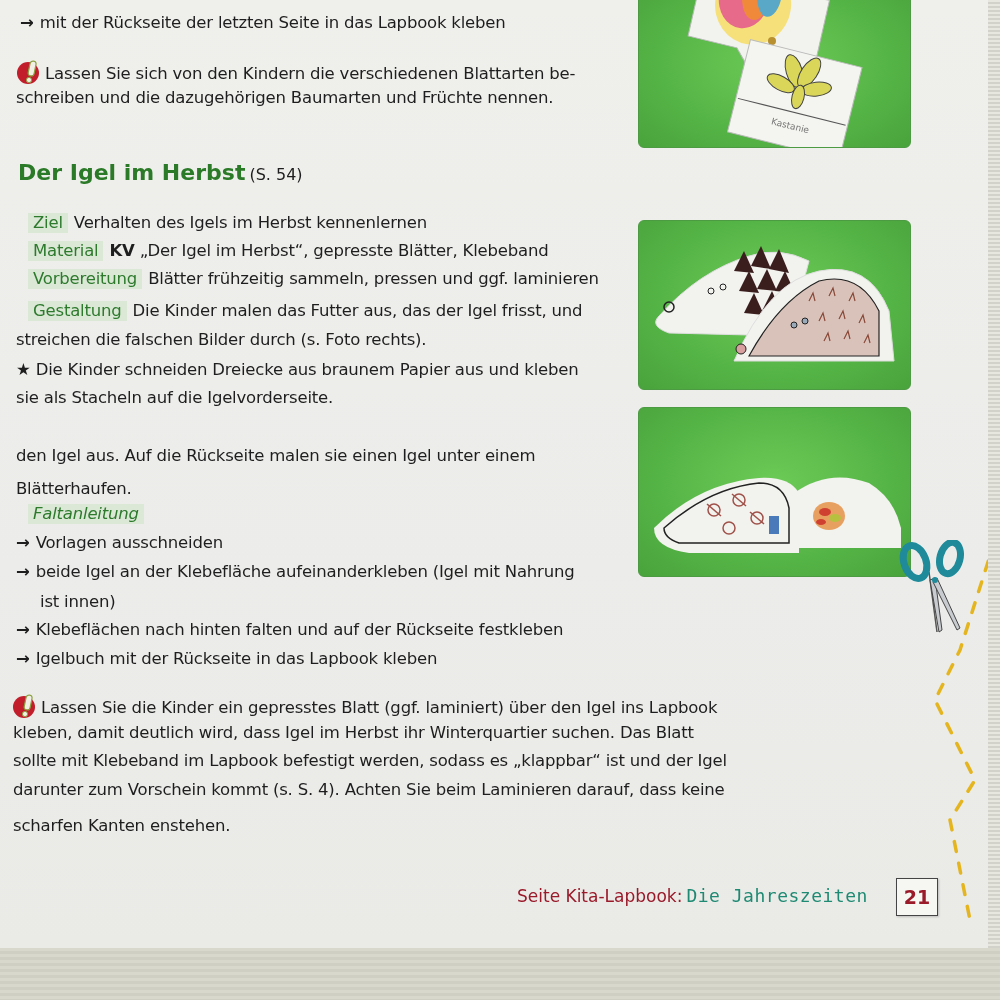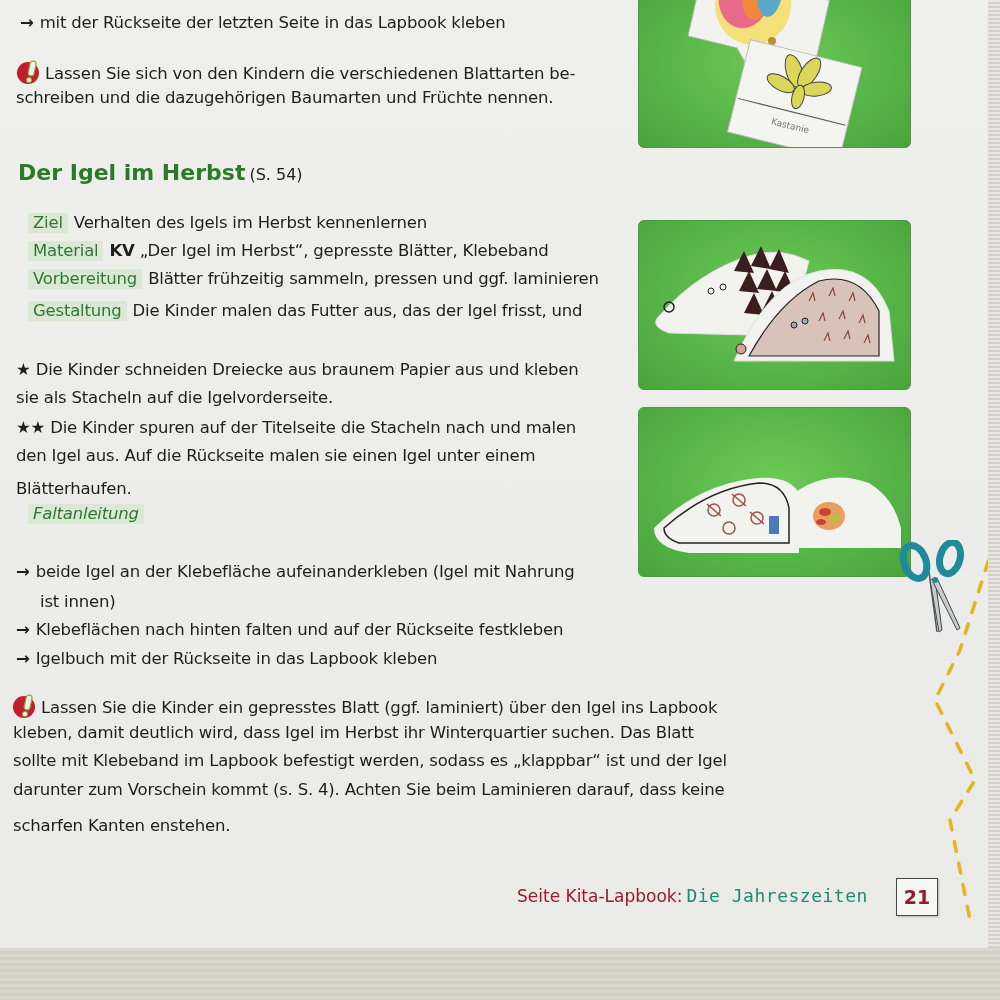--- a/index.html
+++ b/index.html
@@ -122,28 +122,31 @@
     <span class="tag">Material</span><span class="bold">KV</span>&nbsp;<span>„Der Igel im Herbst“, gepresste Blätter, Klebeband</span>
   </div>
 
   <div class="line" style="top:268px;left:18px;text-align:right;">
     <span class="tag">Vorbereitung</span><span>Blätter frühzeitig sammeln, pressen und ggf. laminieren</span>
   </div>
 
   <div class="line" style="top:300px;left:18px;">
     <span class="tag">Gestaltung</span><span>Die Kinder malen das Futter aus, das der Igel frisst, und</span>
   </div>
+  <div class="line" style="top:329px;">streichen die falschen Bilder durch (s. Foto rechts).</div>
   <div class="line" style="top:359px;">★ Die Kinder schneiden Dreiecke aus braunem Papier aus und kleben</div>
   <div class="line" style="top:387px;">sie als Stacheln auf die Igelvorderseite.</div>
-  <div class="line" style="top:417px;">★★ Die Kinder spuren auf der Titelseite die Stacheln nach und malen</div>
   <div class="line" style="top:445px;">den Igel aus. Auf die Rückseite malen sie einen Igel unter einem</div>
   <div class="line" style="top:478px;text-align:center;">Blätterhaufen.</div>
 
   <div class="line" style="top:503px;left:18px;font-style:italic;">
     <span class="tag">Faltanleitung</span>
+  </div>
+  <div class="line" style="top:532px;">
+    <span class="arrow">→</span><span>Vorlagen ausschneiden</span>
   </div>
   <div class="line" style="top:561px;">
     <span class="arrow">→</span><span>beide Igel an der Klebefläche aufeinanderkleben (Igel mit Nahrung</span>
   </div>
   <div class="line" style="top:591px;left:40px;">ist innen)</div>
   <div class="line" style="top:619px;">
     <span class="arrow">→</span><span>Klebeflächen nach hinten falten und auf der Rückseite festkleben</span>
   </div>
   <div class="line" style="top:648px;">
     <span class="arrow">→</span><span>Igelbuch mit der Rückseite in das Lapbook kleben</span>

